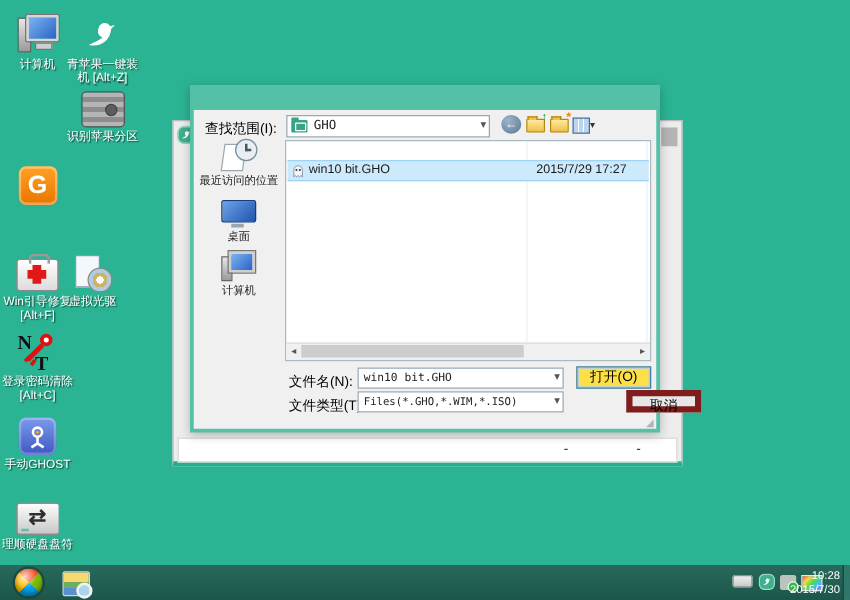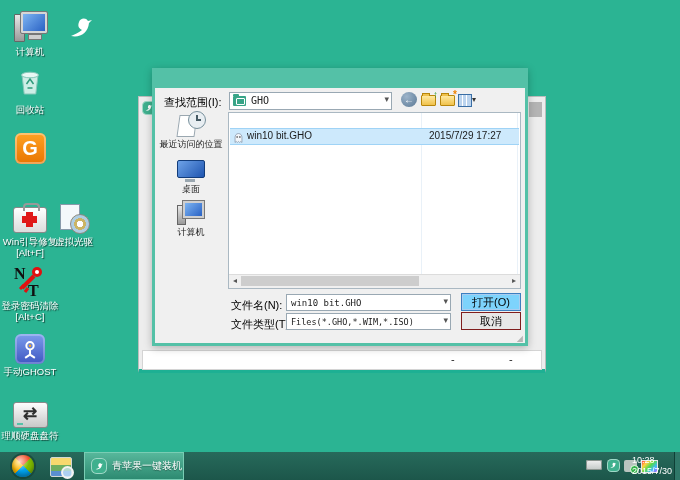--- a/index.html
+++ b/index.html
@@ -109,22 +109,22 @@
   .vline{position:absolute;top:0;bottom:13px;width:1px;background:#e9f1f8;}
   .prow{position:absolute;left:1px;right:1px;top:15px;height:15px;background:#cde9fc;
     border-top:1px solid #9fd3f6;border-bottom:1px solid #9fd3f6;cursor:pointer;}
   .prow .cell{position:absolute;top:1px;font-size:10px;color:#1a1a1a;white-space:nowrap;}
   .hscroll{position:absolute;left:0;right:0;bottom:0;height:13px;background:#f0f0f0;border-top:1px solid #dcdcdc;}
   .hscroll .ar{position:absolute;top:0;width:12px;height:12px;font-size:8px;line-height:12px;text-align:center;color:#555;cursor:pointer;}
   .hscroll .thumb{position:absolute;left:12px;top:1px;width:178px;height:10px;background:#cdcdcd;cursor:pointer;}
 
   .btn{position:absolute;width:60px;height:18px;box-sizing:border-box;font-size:11px;text-align:center;
     line-height:16px;color:#000;background:#e7e7e7;cursor:pointer;}
-  .btn.focus{border:1px solid #3c7fc0;box-shadow:0 0 0 1px #a9cdf0 inset;background:#7dd3fc;}
-  .btn.plain{border:1px solid #7f1d1d;}
+  .btn.focus{border:1px solid #3c7fc0;box-shadow:0 0 0 1px #a9cdf0 inset;background:#fde047;}
+  .btn.plain{border:5px solid #7f1d1d;margin-left:40px;}
   .grip{position:absolute;right:2px;bottom:0px;font-size:8px;color:#b5b5b5;}
 
   
   .tbar{position:absolute;left:0;top:452px;width:680px;height:28px;background:linear-gradient(#276a5b,#1c564a);}
   .orb{position:absolute;left:12px;top:3px;width:22px;height:22px;border-radius:50%;cursor:pointer;
     background:radial-gradient(circle at 35% 30%,rgba(255,255,255,.75),rgba(255,255,255,0) 45%),
       conic-gradient(from -45deg,#f3512b 0 90deg,#7fba00 90deg 180deg,#00a3ee 180deg 270deg,#ffb900 270deg 360deg);
     box-shadow:0 0 0 2px rgba(20,60,50,.6),inset 0 -3px 4px rgba(0,0,0,.35);}
   .imgtool{position:absolute;left:50px;top:5px;width:20px;height:18px;border:1px solid #d0d8d4;border-radius:2px;cursor:pointer;
     background:linear-gradient(#f7d96e 0 40%,#6fae60 40% 70%,#5a8fd0 70%);}
@@ -132,21 +132,21 @@
   .taskbtn{position:absolute;left:84px;top:0;width:100px;height:28px;cursor:pointer;
     background:linear-gradient(#57b79b,#2d8a71);border:1px solid #79cdb4;box-sizing:border-box;
     display:flex;align-items:center;}
   .taskbtn .tlabel{font-size:10px;color:#fff;margin-left:5px;text-shadow:0 1px 1px rgba(0,0,0,.4);white-space:nowrap;}
   .tray-ico{position:absolute;top:8px;cursor:pointer;}
   .ic-kbd{width:16px;height:10px;background:linear-gradient(#f2f2f2,#c2c8c6);border-radius:2px;
     box-shadow:inset 0 0 0 1px #8a948f;}
   .ic-usb{width:13px;height:12px;background:#b9c4bf;border-radius:2px;position:relative;}
   .ic-usb:after{content:"";position:absolute;right:-2px;bottom:-2px;width:7px;height:7px;border-radius:50%;background:#35b24a;border:1px solid #e8ffe8;}
   .ic-dsp{width:15px;height:11px;border:1px solid #e6e6e6;background:linear-gradient(135deg,#ff4040,#ffd540,#52d852,#3fb9ff,#b05cff);}
-  .clock{position:absolute;right:8px;top:3px;text-align:left;color:#fff;font-size:9px;line-height:11px;cursor:pointer;}
+  .clock{position:absolute;right:8px;top:3px;text-align:right;color:#fff;font-size:9px;line-height:11px;cursor:pointer;}
   .showdesk{position:absolute;right:0;top:0;width:5px;height:28px;background:#2f7768;border-left:1px solid #0f3f36;cursor:pointer;}
 </style>
 </head>
 <body>
 
 <div id="screen">
 
   <div class="dicon" style="left:0px;top:8px">
     <div class="ig">
         <div class="ic-comp">
@@ -158,30 +158,27 @@
     <div class="dlabel">计算机</div>
   </div>
   <div class="dicon" style="left:52px;top:8px">
     <div class="ig">
         <div class="ic-bird">
           <svg width="34" height="32" viewBox="0 0 32 32">
             <path d="M5 24c9 2 17-3 18-13l3-3-4 1c-2-4-8-3-9 1-2 5 1 7 3 8-4 3-7 4-11 6z" fill="#fff"></path>
           </svg>
         </div>
       </div>
-  </div>
-  <div class="dicon" style="left:0px;top:66px">
-    <div class="ig">
-        <div><svg width="32" height="32" viewBox="0 0 32 32">
-            <path d="M8 9h16l-2.2 19H10.2z" fill="#cdeee6" stroke="#86c7b9"></path>
-            <ellipse cx="16" cy="9" rx="8.5" ry="2.8" fill="#e8f8f4" stroke="#86c7b9"></ellipse>
-            <path d="M12.5 18l3.5-5 3.5 5M13.5 22h5" stroke="#2e9a7a" stroke-width="1.5" fill="none"></path>
-          </svg></div>
-      </div>
-    <div class="dlabel">回收站</div>
+    <div class="dlabel">青苹果一键装机 [Alt+Z]</div>
+  </div>
+  <div class="dicon" style="left:52px;top:66px">
+    <div class="ig">
+        <div class="ic-hdd"></div>
+      </div>
+    <div class="dlabel">识别苹果分区</div>
   </div>
   <div class="dicon" style="left:0px;top:128px">
     <div class="ig">
         <div class="ic-dg">G</div>
       </div>
   </div>
   <div class="dicon" style="left:0px;top:198px">
     <div class="ig">
         <div class="ic-kit">
           <div class="hd"></div>
@@ -324,28 +321,20 @@
       </div>
       <div class="btn plain" style="left:306px;top:224px">取消</div>
 
       <span class="grip">◢</span>
     </div>
   </div>
 
   <div class="tbar">
     <div class="orb"><span></span></div>
     <div class="imgtool"></div>
-    <div class="taskbtn">
-      <div class="apple" style="width:16px;height:16px;margin-left:6px;flex:none">
-        <svg width="11" height="11" viewBox="0 0 32 32">
-            <path d="M5 24c9 2 17-3 18-13l3-3-4 1c-2-4-8-3-9 1-2 5 1 7 3 8-4 3-7 4-11 6z" fill="#fff"></path>
-          </svg>
-      </div>
-      <span class="tlabel">青苹果一键装机</span>
-    </div>
     <div class="tray-ico ic-kbd" style="left:586px"></div>
     <div class="tray-ico apple" style="left:607px;width:13px;height:13px;top:7px">
       <svg width="9" height="9" viewBox="0 0 32 32">
           <path d="M5 24c9 2 17-3 18-13l3-3-4 1c-2-4-8-3-9 1-2 5 1 7 3 8-4 3-7 4-11 6z" fill="#fff"></path>
         </svg>
     </div>
     <div class="tray-ico ic-usb" style="left:624px"></div>
     <div class="tray-ico ic-dsp" style="left:641px"></div>
     <div class="clock">
       <div>10:28</div>

